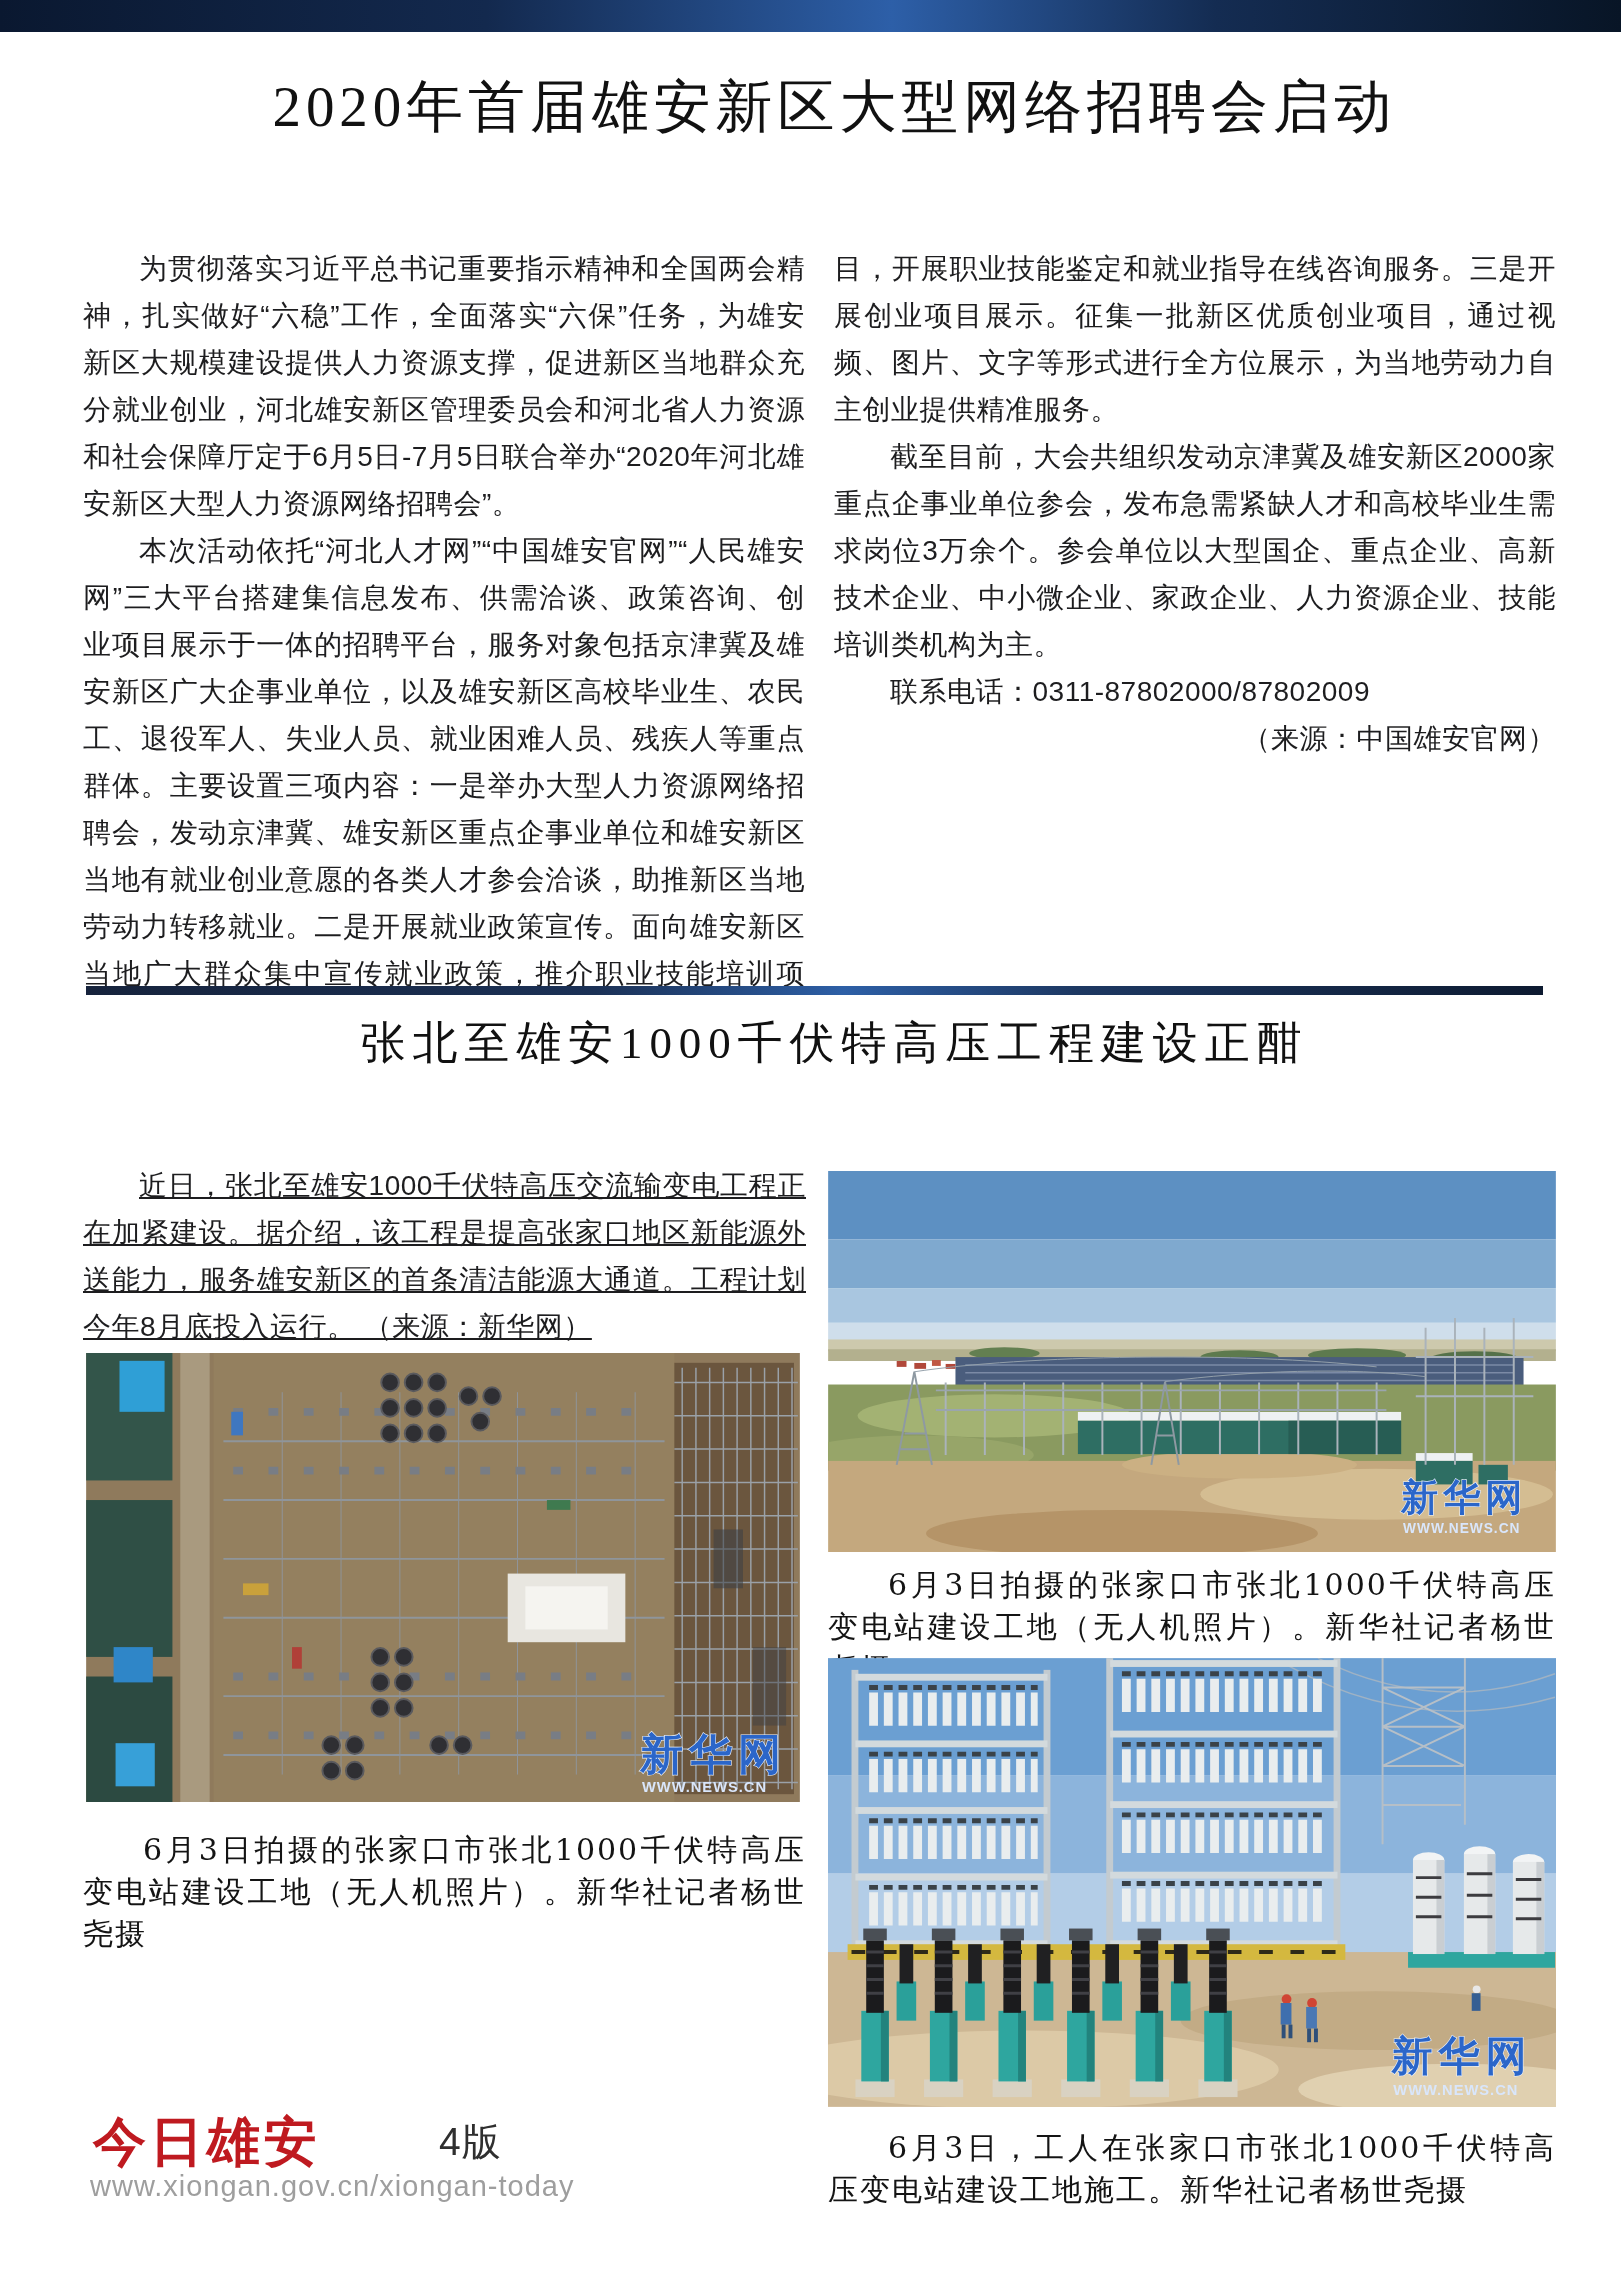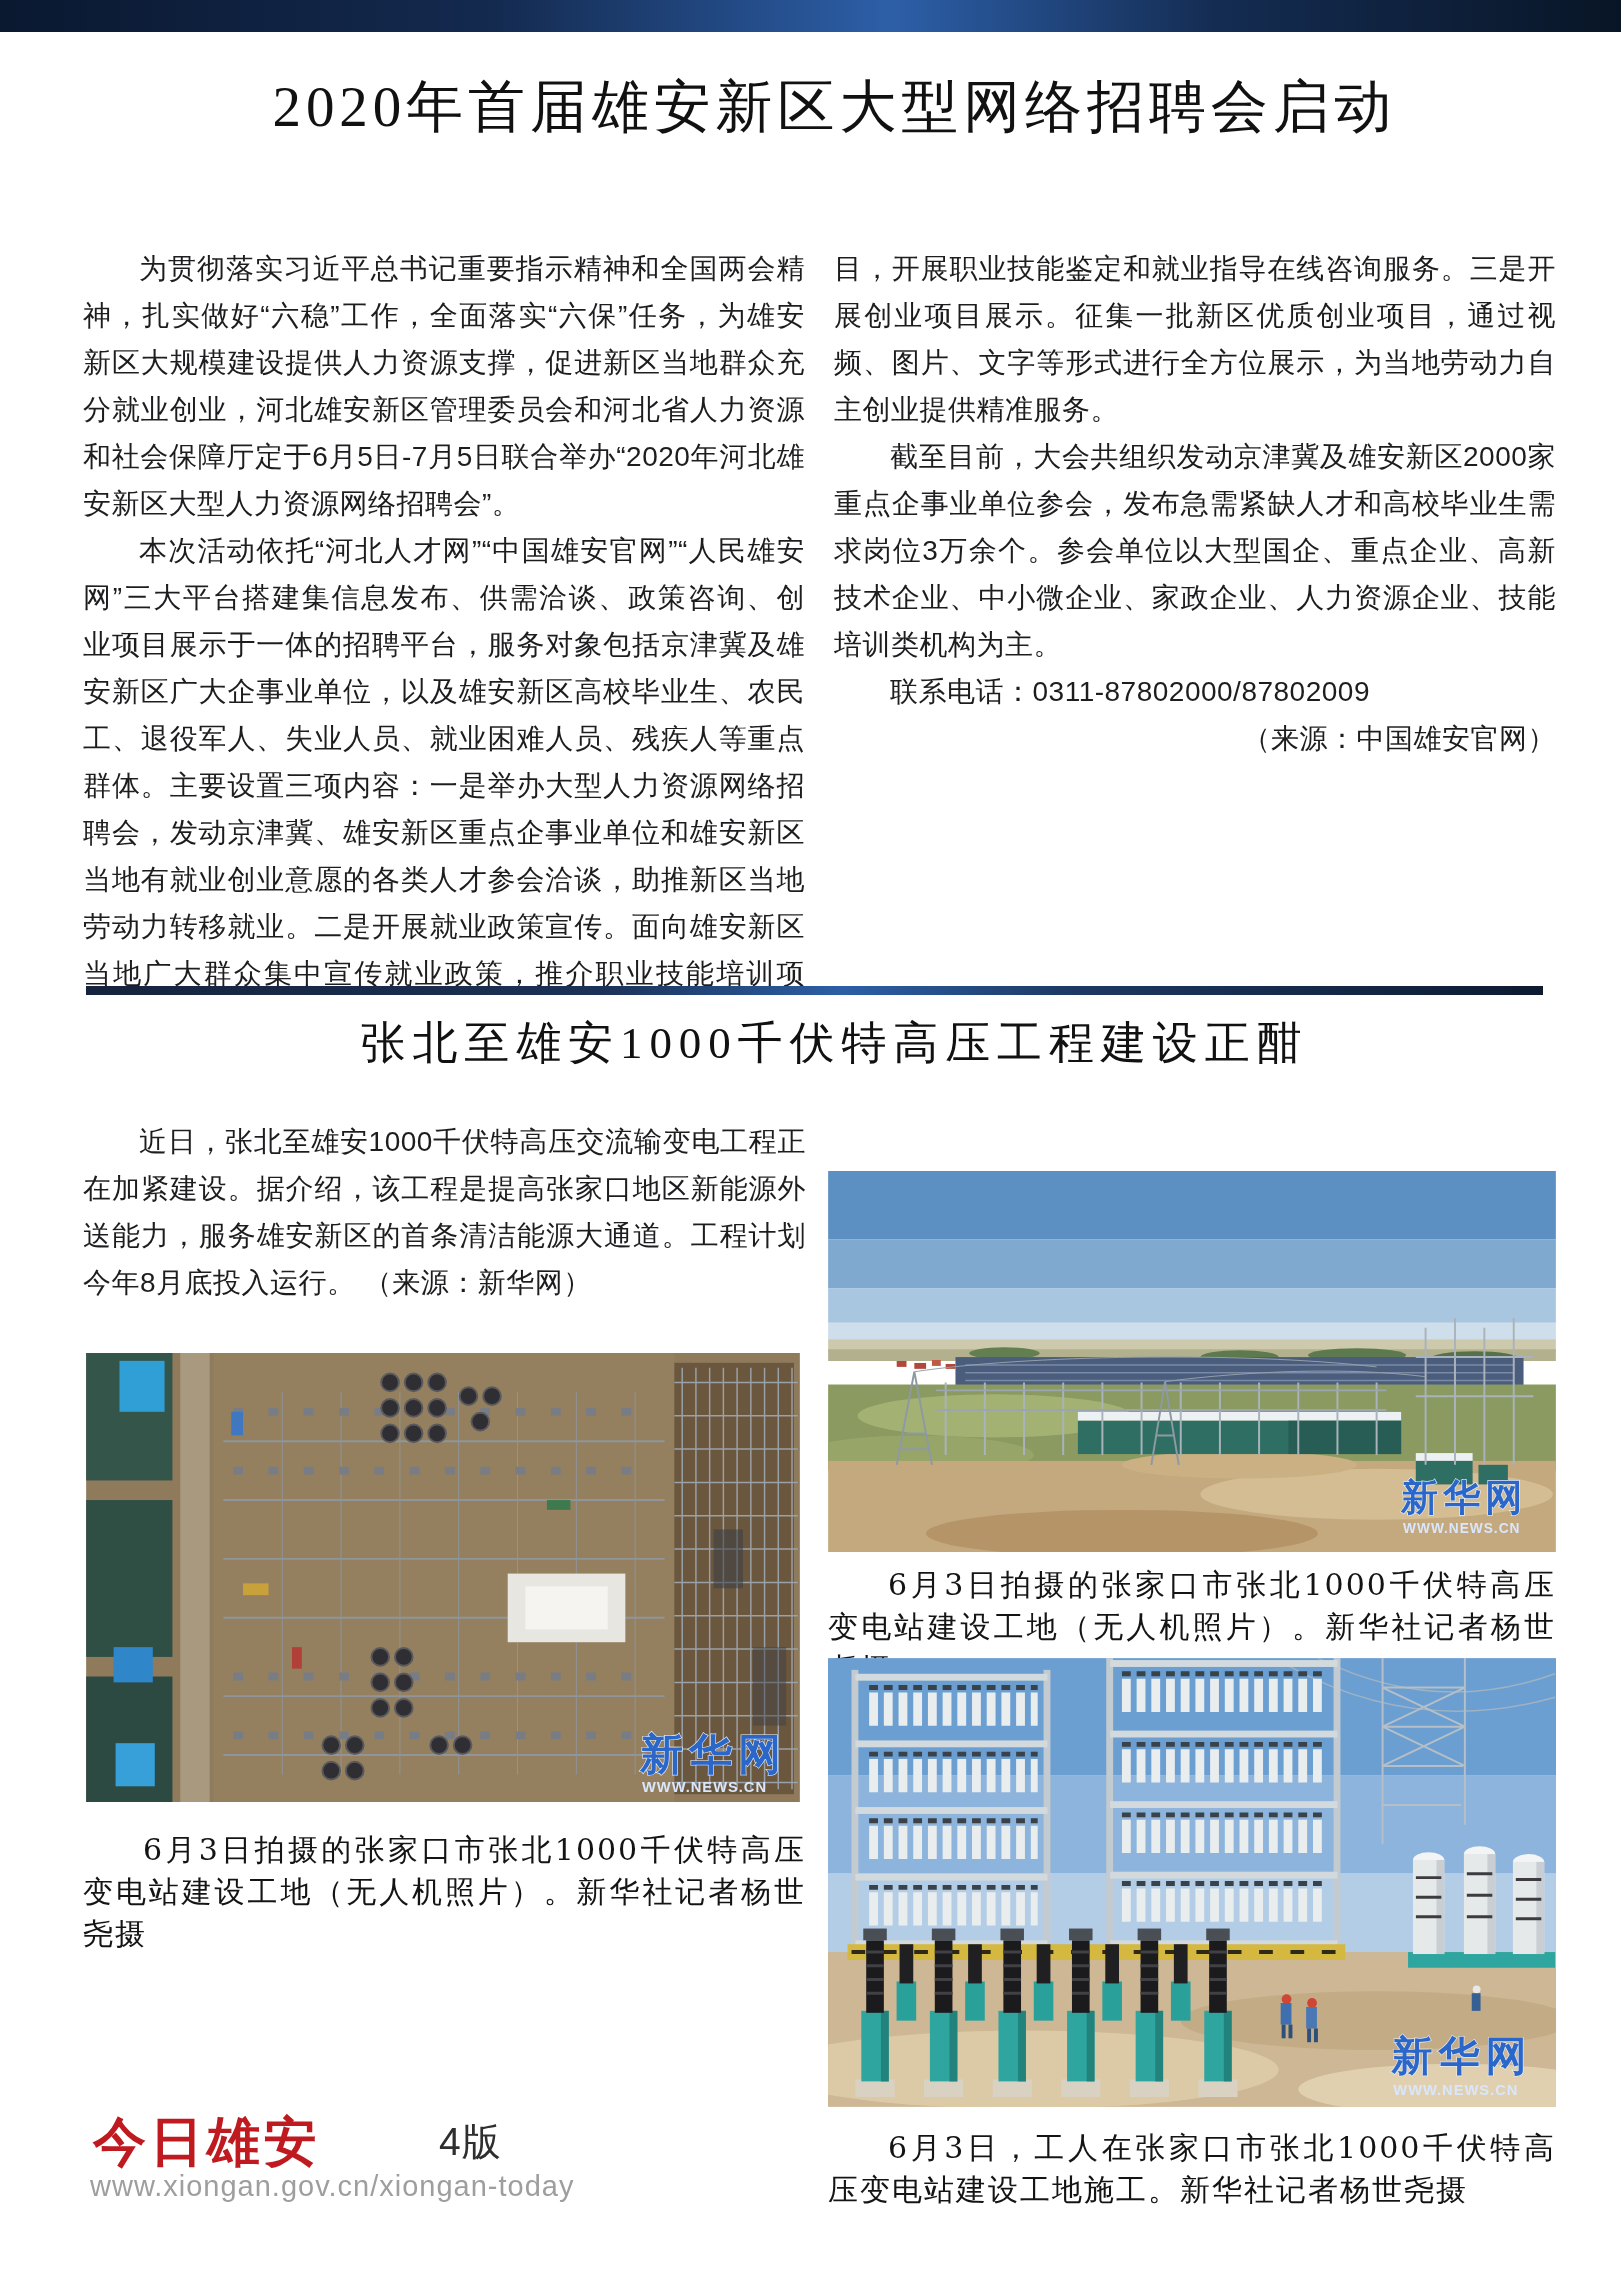--- a/index.html
+++ b/index.html
@@ -11,22 +11,22 @@
         font-family:"Liberation Serif","DejaVu Serif",serif;font-weight:400;color:#111;padding-left:24px;}
   .headline1{top:69px;font-size:57px;letter-spacing:4.9px;}
   .headline2{top:1013px;font-size:45px;letter-spacing:6.9px;}
   .body-cols{position:absolute;top:202px;left:83px;width:1473px;height:761px;
         column-count:2;column-gap:29px;column-fill:auto;
         font-size:28px;line-height:47px;text-align:justify;letter-spacing:0.5px;margin-top:43px;}
   .body-cols p{margin:0;text-indent:2em;overflow-wrap:anywhere;}
   .body-cols p.source{text-align:right;text-indent:0;}
   .divider{position:absolute;top:986px;left:86px;width:1457px;height:8.8px;
         background:linear-gradient(90deg,#16233c 0%,#1b3156 35%,#2d5fa6 52%,#1d3862 68%,#0d1a30 100%);}
-  .article2-text{position:absolute;top:1118px;left:83px;width:723px;
-        font-size:28px;line-height:47px;text-align:justify;letter-spacing:0.5px;}
+  .article2-text{position:absolute;top:1162px;left:83px;width:723px;
+        font-size:28px;line-height:47px;text-align:justify;letter-spacing:0.5px;text-decoration:underline;}
   .article2-text p{margin:0;text-indent:2em;}
   .photo{position:absolute;display:block;}
   .photo svg{display:block;}
   .caption{position:absolute;font-family:"DejaVu Serif","Liberation Serif",serif;
         font-size:30px;line-height:42px;letter-spacing:2px;text-align:justify;color:#141414;margin:0;}
   .caption .cap-text{text-indent:2em;display:block;}
   .footer-logo{position:absolute;top:2107px;left:93px;margin:0;
         font-family:"Liberation Serif","DejaVu Serif",serif;font-weight:700;
         font-size:53px;letter-spacing:3.9px;color:#bf1a20;}
   .page-number{position:absolute;top:2115px;left:439px;font-size:39px;color:#2f2f2f;letter-spacing:1px;}

